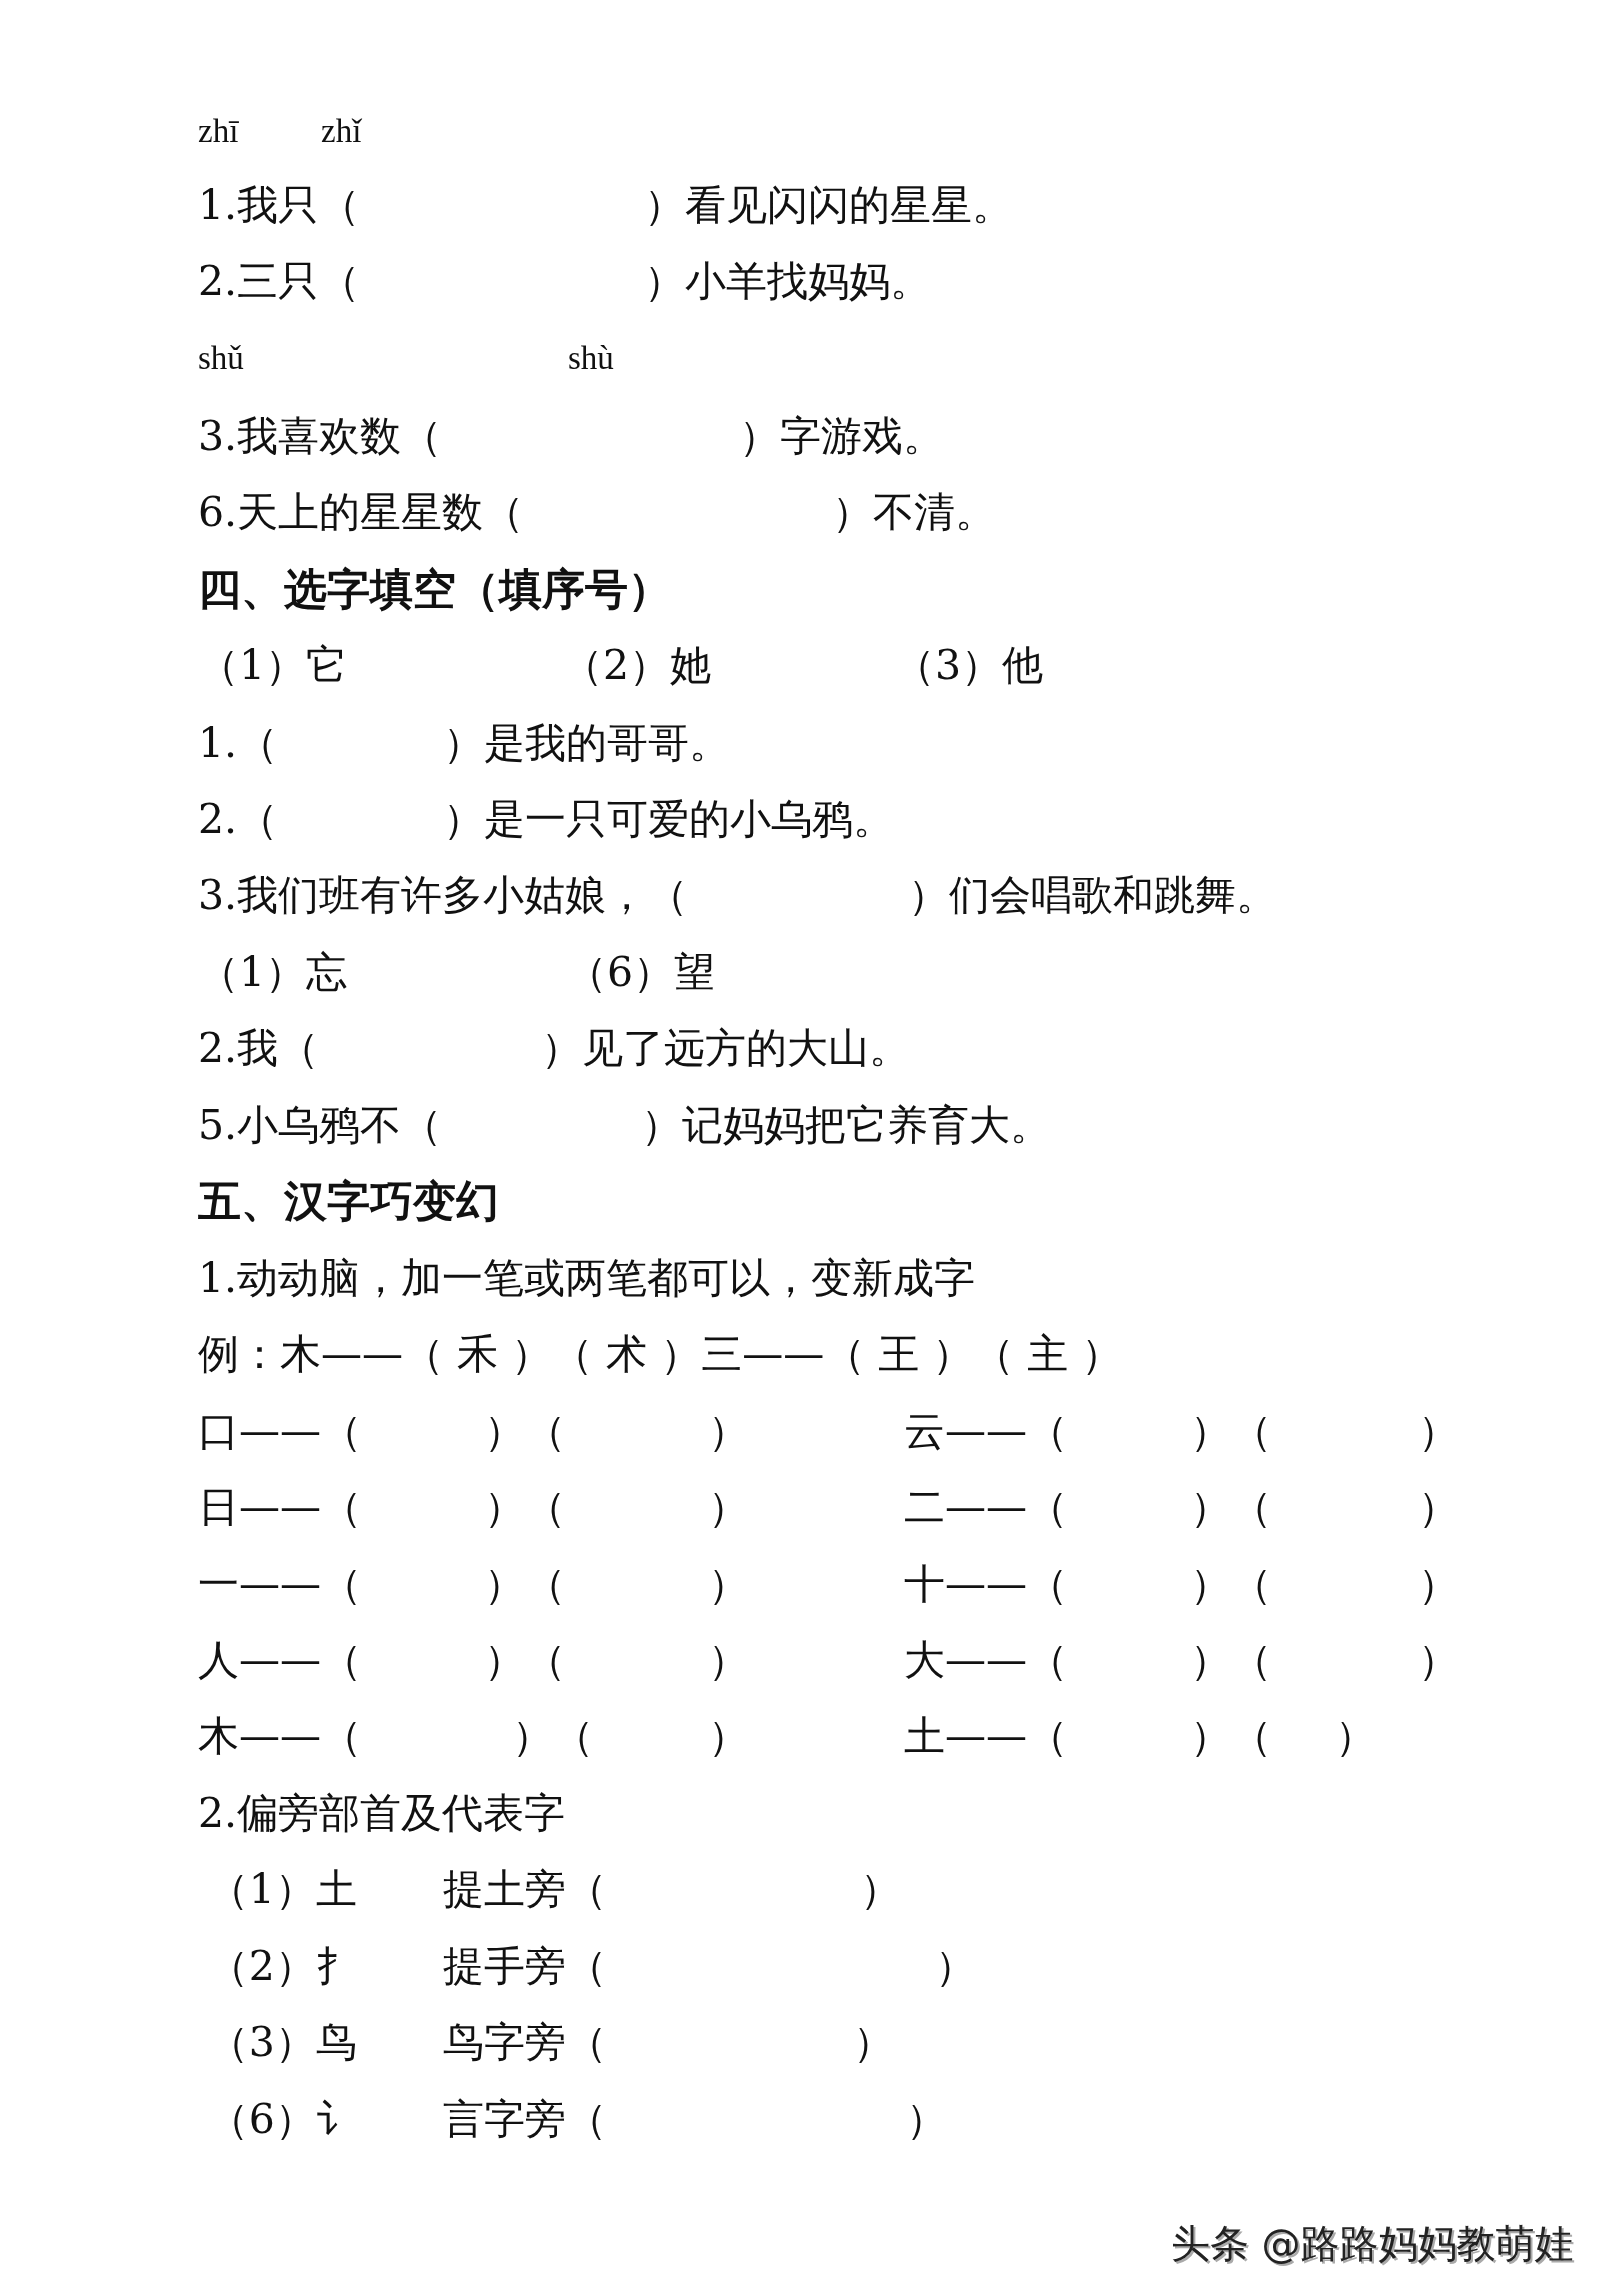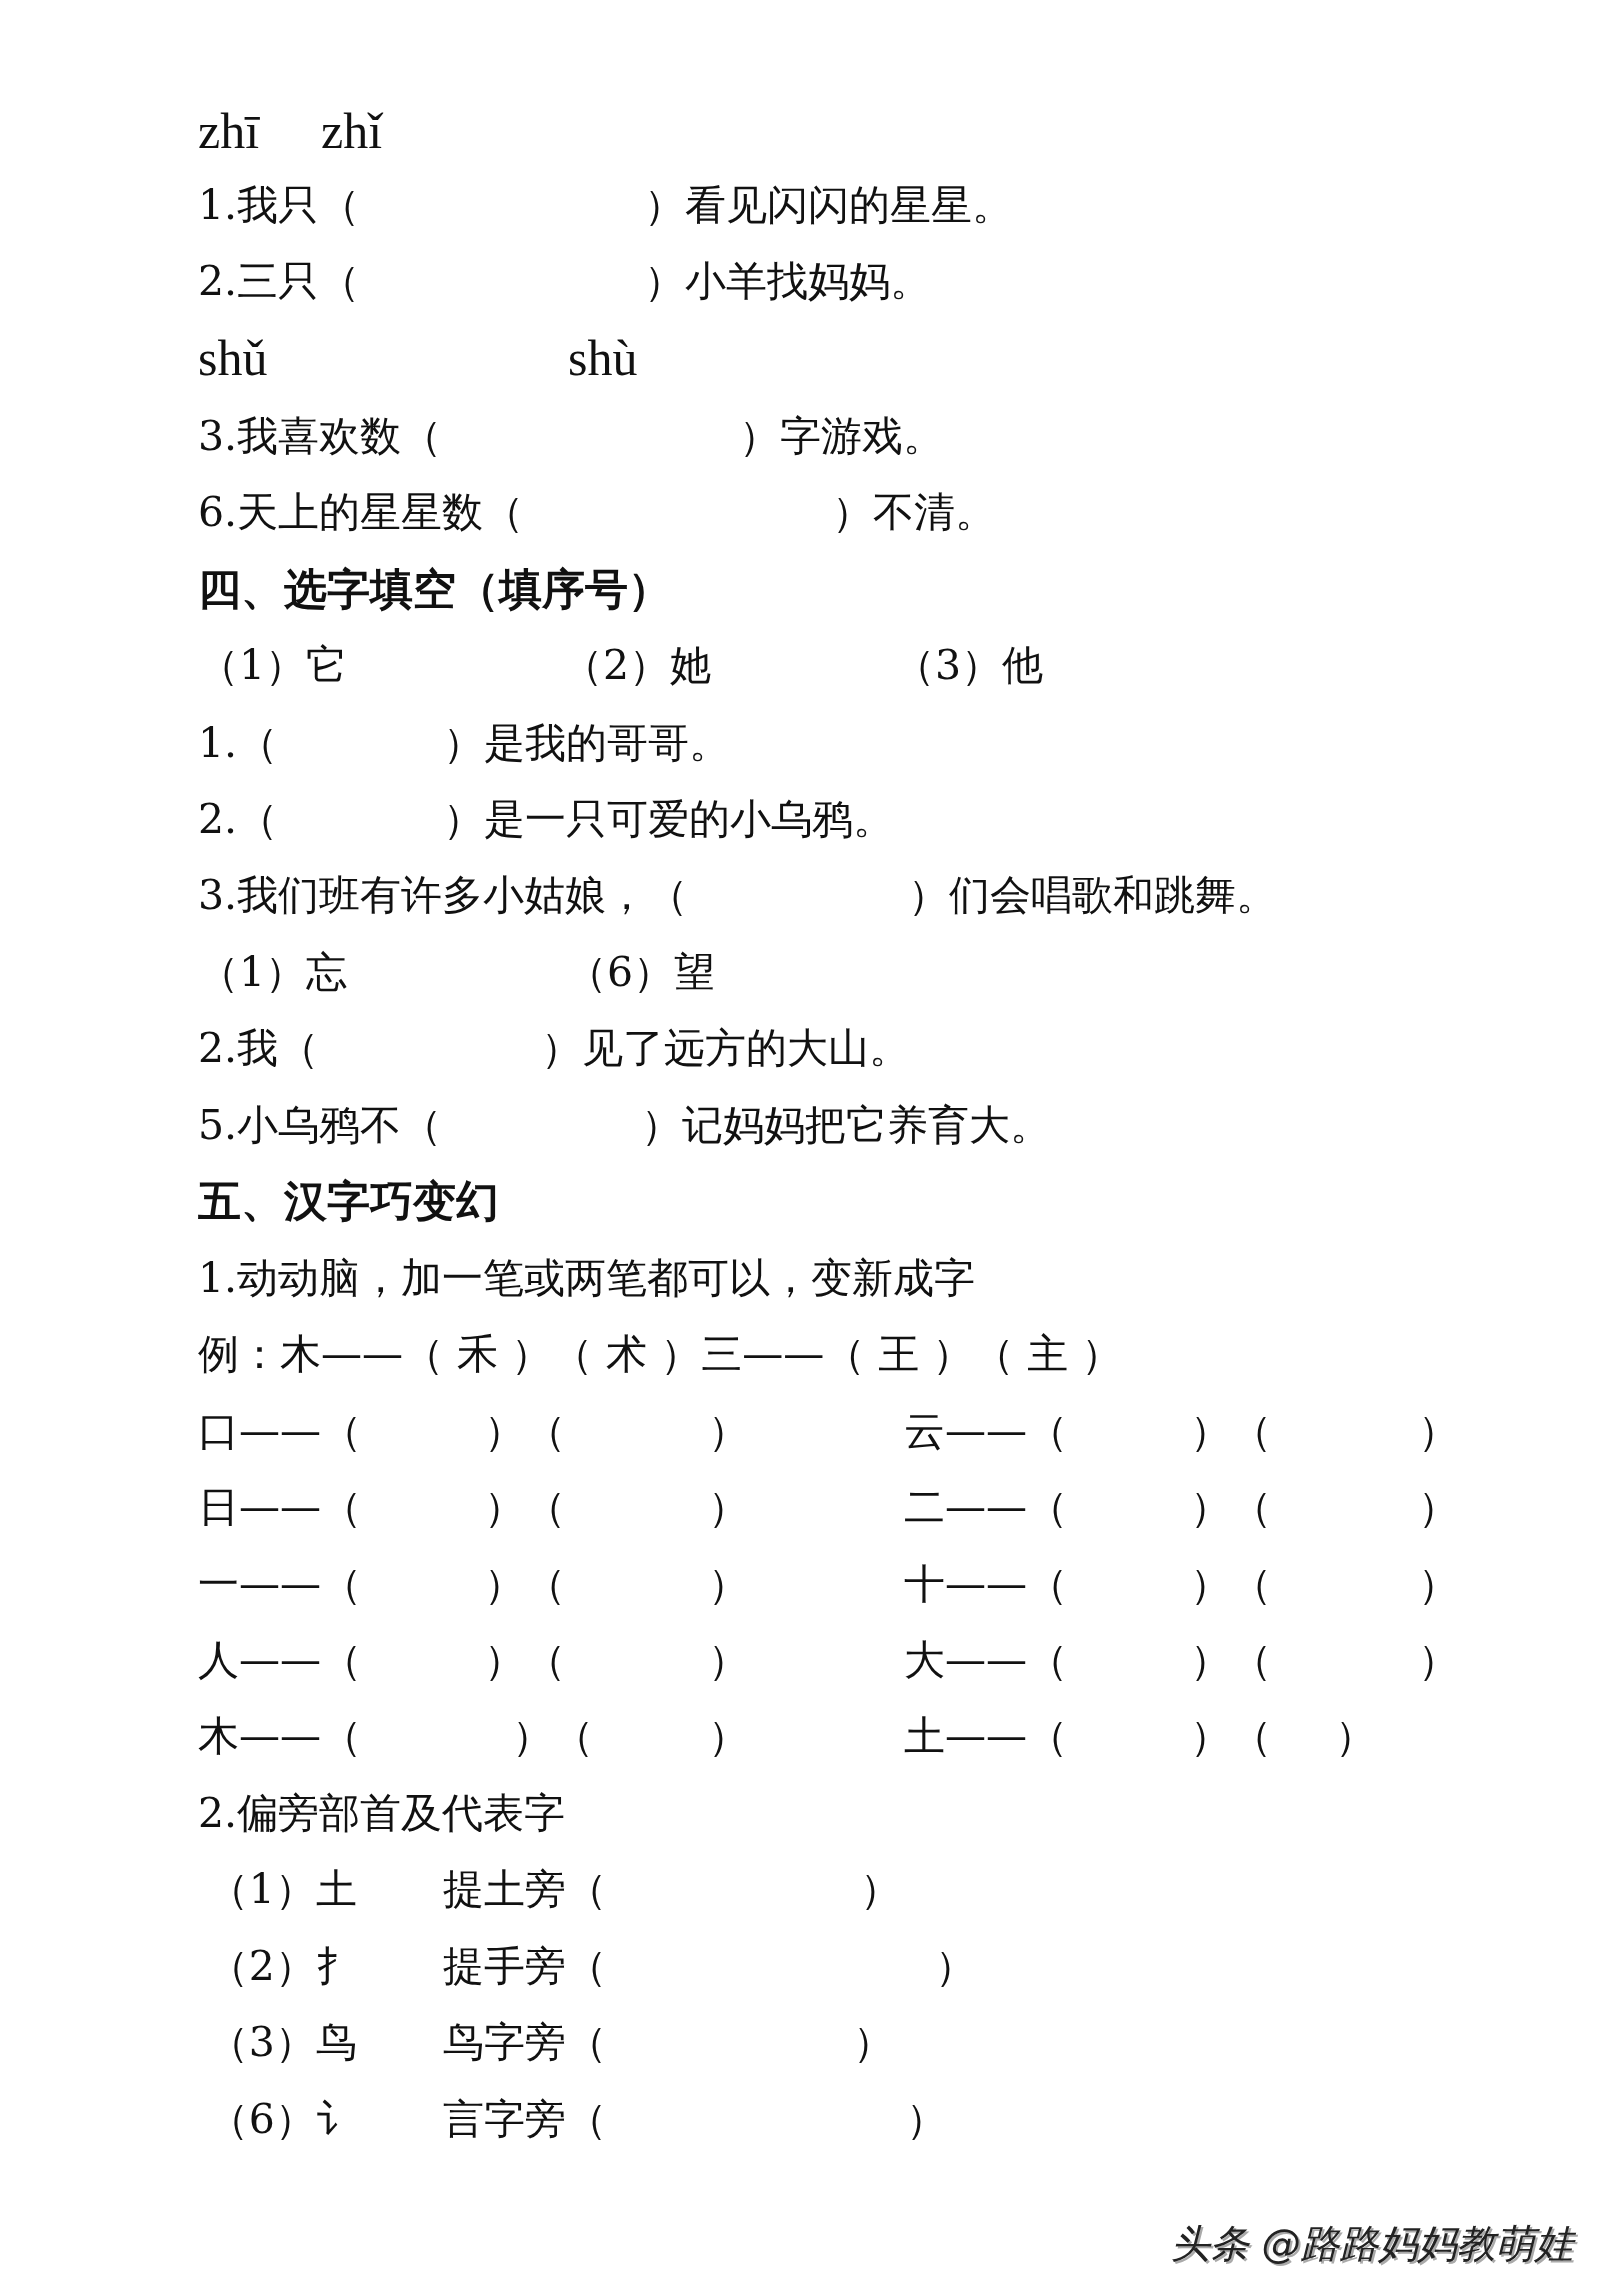--- a/index.html
+++ b/index.html
@@ -1,23 +1,23 @@
 <!DOCTYPE html>
 <html><head>
 <meta charset="utf-8">
 <style>
   html, body { margin: 0; padding: 0; background: #ffffff; }
   body { width: 1621px; height: 2293px; position: relative; overflow: hidden;
          font-family: "DejaVu Serif", "Liberation Serif", serif; color: #111; }
   .line { position: absolute; left: 198px; font-size: 41px; line-height: 59px; white-space: pre; }
-  .py { font-family: "Liberation Serif", "DejaVu Serif", serif; font-size: 50px; }
+  .py { font-family: "Liberation Serif", "DejaVu Serif", serif; font-size: 33px; }
   .heading { font-weight: bold; font-size: 43px; }
   .seg { position: absolute; top: 0; white-space: pre; }
   .watermark { position: absolute; left: 1171px; top: 2217px; font-family: "DejaVu Sans", sans-serif;
-               font-size: 39px; color: #222; text-shadow: 2px 2px 0 #aaa; white-space: pre; font-style: italic; }
+               font-size: 39px; color: #222; text-shadow: 2px 2px 0 #aaa; white-space: pre; }
 </style>
 </head>
 <body>
 
 <div class="line py" style="top:102px">
   <span class="seg" style="left:0">zhī</span>
   <span class="seg" style="left:123px">zhǐ</span>
 </div>
 <div class="line" style="top:176px">
   <span class="seg" style="left:0">1.我只（</span>

